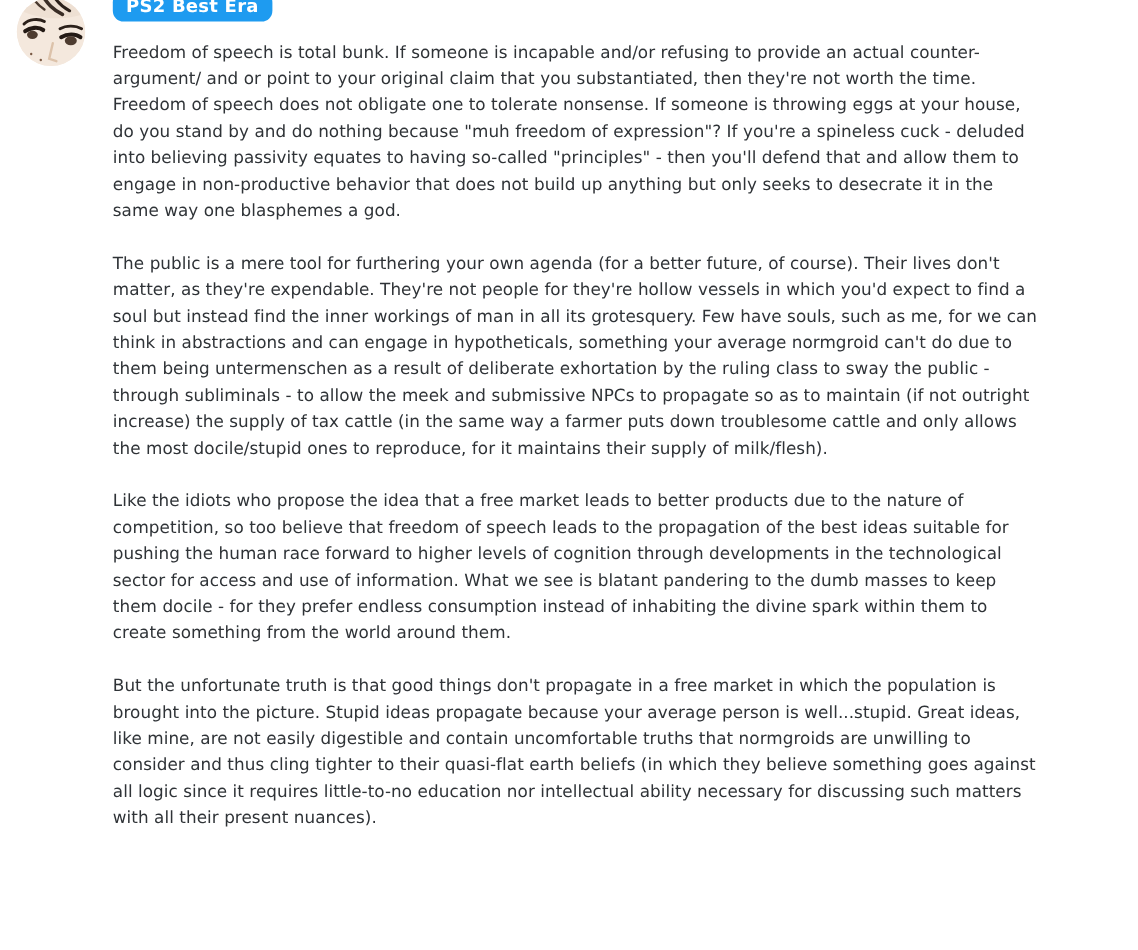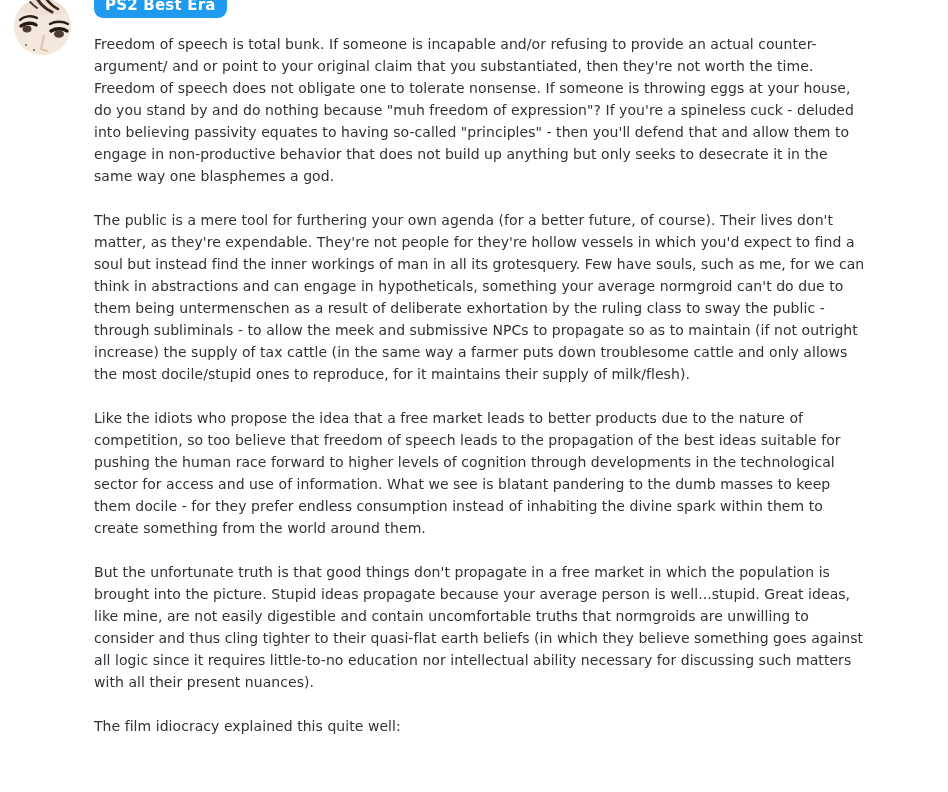--- a/index.html
+++ b/index.html
@@ -94,16 +94,15 @@
     </svg>
   </div>
 
   <span class="badge">PS2 Best Era</span>
 
   <div class="content">
     <p class="first">Freedom of speech is total bunk. If someone is incapable and/or refusing to provide an actual counter-argument/ and or point to your original claim that you substantiated, then they're not worth the time. Freedom of speech does not obligate one to tolerate nonsense. If someone is throwing eggs at your house, do you stand by and do nothing because "muh freedom of expression"? If you're a spineless cuck - deluded into believing passivity equates to having so-called "principles" - then you'll defend that and allow them to engage in non-productive behavior that does not build up anything but only seeks to desecrate it in the same way one blasphemes a god.</p>
     <p>The public is a mere tool for furthering your own agenda (for a better future, of course). Their lives don't matter, as they're expendable. They're not people for they're hollow vessels in which you'd expect to find a soul but instead find the inner workings of man in all its grotesquery. Few have souls, such as me, for we can think in abstractions and can engage in hypotheticals, something your average normgroid can't do due to them being untermenschen as a result of deliberate exhortation by the ruling class to sway the public - through subliminals - to allow the meek and submissive NPCs to propagate so as to maintain (if not outright increase) the supply of tax cattle (in the same way a farmer puts down troublesome cattle and only allows the most docile/stupid ones to reproduce, for it maintains their supply of milk/flesh).</p>
     <p>Like the idiots who propose the idea that a free market leads to better products due to the nature of competition, so too believe that freedom of speech leads to the propagation of the best ideas suitable for pushing the human race forward to higher levels of cognition through developments in the technological sector for access and use of information. What we see is blatant pandering to the dumb masses to keep them docile - for they prefer endless consumption instead of inhabiting the divine spark within them to create something from the world around them.</p>
     <p>But the unfortunate truth is that good things don't propagate in a free market in which the population is brought into the picture. Stupid ideas propagate because your average person is well...stupid. Great ideas, like mine, are not easily digestible and contain uncomfortable truths that normgroids are unwilling to consider and thus cling tighter to their quasi-flat earth beliefs (in which they believe something goes against all logic since it requires little-to-no education nor intellectual ability necessary for discussing such matters with all their present nuances).</p>
-    <p>The film idiocracy explained this quite well:</p>
   </div>
 
 </div>
 
 </body></html>

